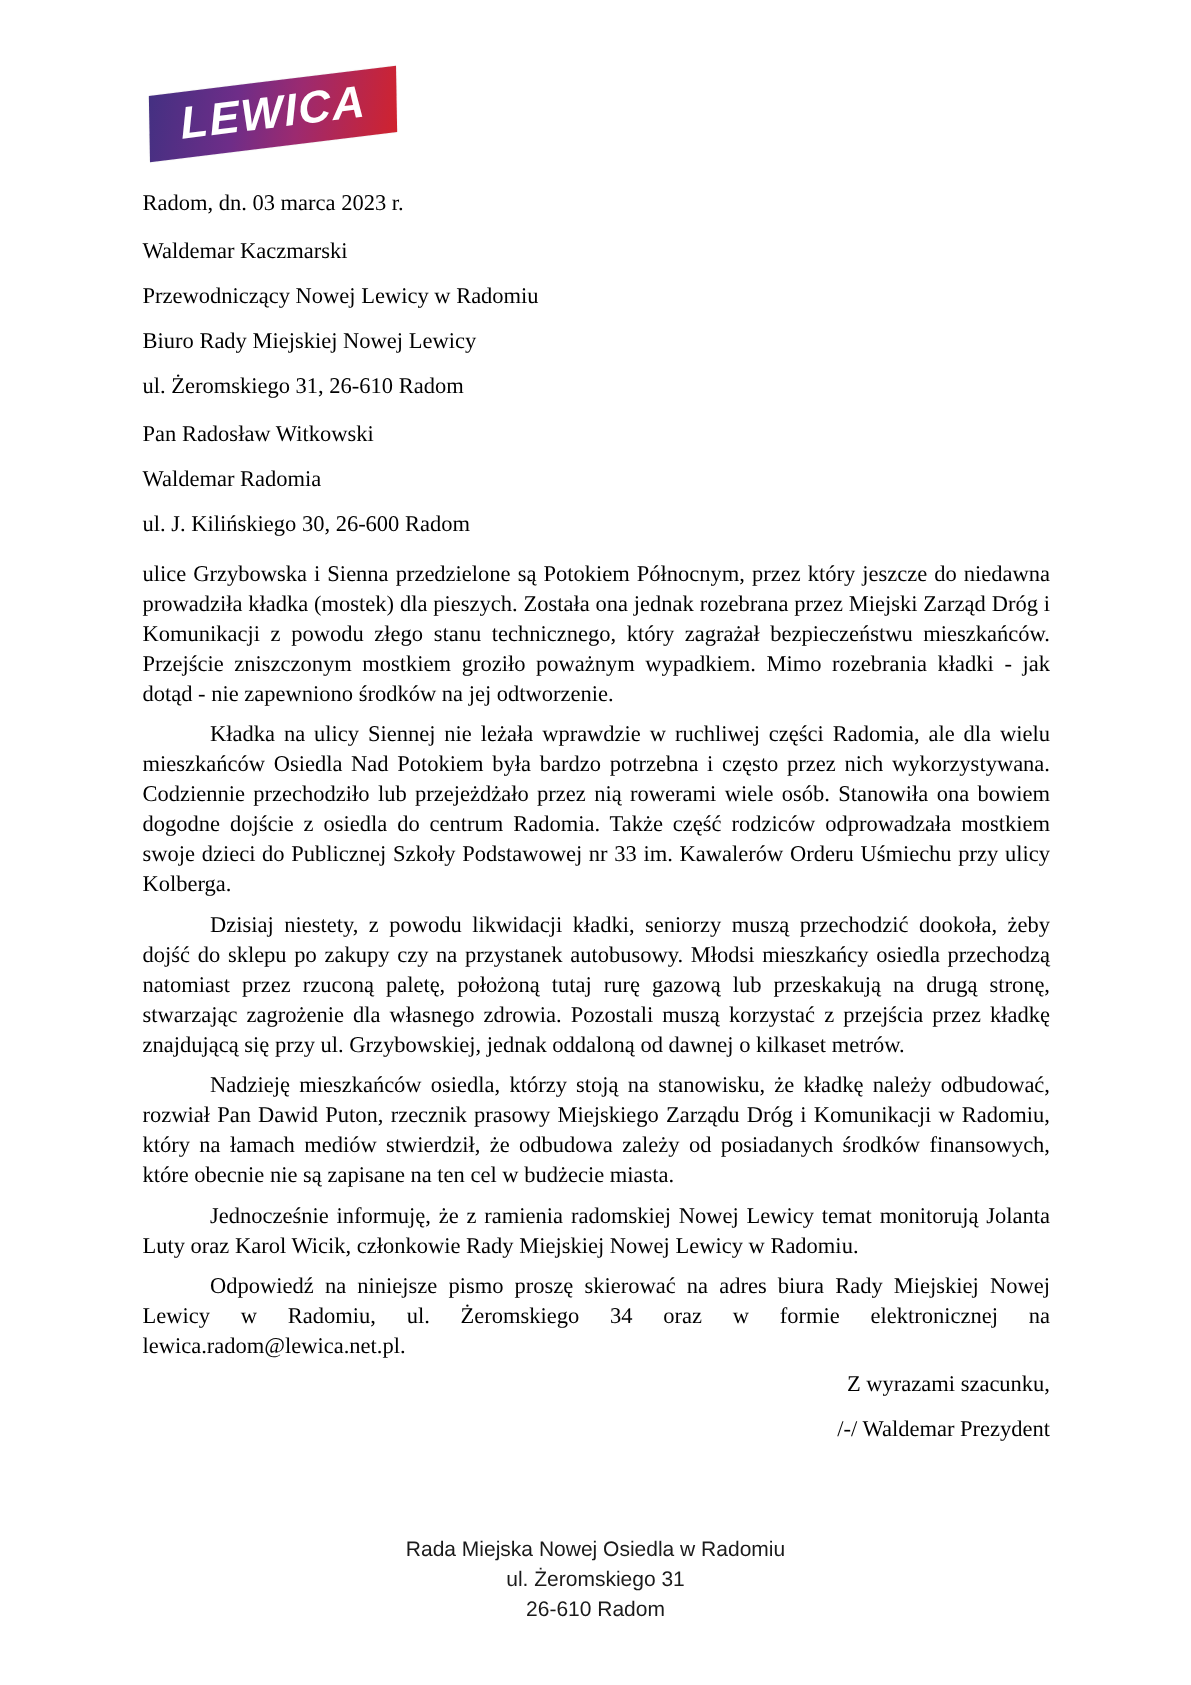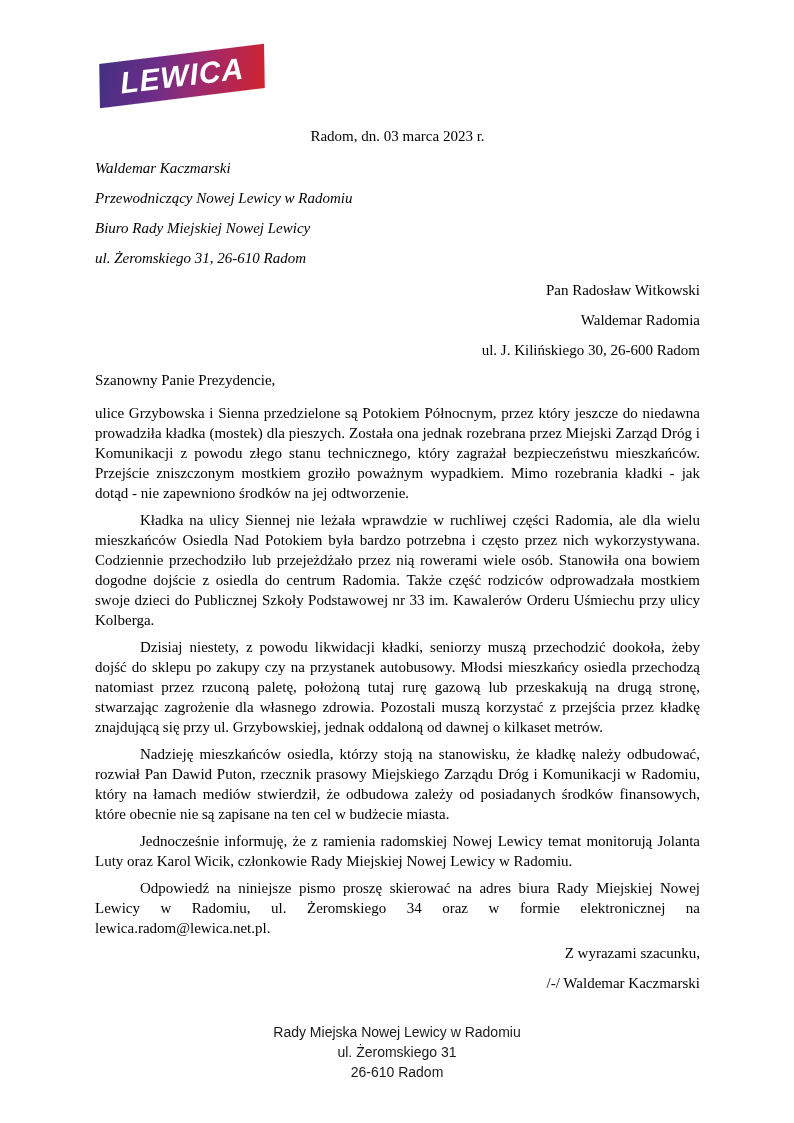--- a/index.html
+++ b/index.html
@@ -42,34 +42,33 @@
     font-family: "Liberation Sans", sans-serif;
     font-weight: bold;
     font-style: italic;
     font-size: 30px;
     letter-spacing: 1px;
     color: #ffffff;
     line-height: 1;
   }
   
   .date-line {
-    text-align: center;
+    text-align: left;
     margin-top: 12px;
     line-height: 16px;
   }
   .sender {
     margin-top: 16px;
   }
   .sender p {
     margin: 0 0 14px 0;
     line-height: 16px;
-    font-style: italic;
   }
   .recipient {
-    text-align: right;
+    text-align: left;
     margin-top: 16px;
   }
   .recipient p {
     margin: 0 0 14px 0;
     line-height: 16px;
   }
   .salutation {
     margin: 12px 0 0 0;
     line-height: 16px;
   }
@@ -129,35 +128,34 @@
     <p>Biuro Rady Miejskiej Nowej Lewicy</p>
     <p>ul. Żeromskiego 31, 26-610 Radom</p>
   </div>
 
   <div class="recipient">
     <p>Pan Radosław Witkowski</p>
     <p>Waldemar Radomia</p>
     <p>ul. J. Kilińskiego 30, 26-600 Radom</p>
   </div>
 
-  <p class="salutation">Szanowny Panie Prezydencie,</p>
 
   <div class="body-text">
     <p>ulice Grzybowska i Sienna przedzielone są Potokiem Północnym, przez który jeszcze do niedawna prowadziła kładka (mostek) dla pieszych. Została ona jednak rozebrana przez Miejski Zarząd Dróg i Komunikacji z powodu złego stanu technicznego, który zagrażał bezpieczeństwu mieszkańców. Przejście zniszczonym mostkiem groziło poważnym wypadkiem. Mimo rozebrania kładki - jak dotąd - nie zapewniono środków na jej odtworzenie.</p>
     <p class="indent">Kładka na ulicy Siennej nie leżała wprawdzie w ruchliwej części Radomia, ale dla wielu mieszkańców Osiedla Nad Potokiem była bardzo potrzebna i często przez nich wykorzystywana. Codziennie przechodziło lub przejeżdżało przez nią rowerami wiele osób. Stanowiła ona bowiem dogodne dojście z osiedla do centrum Radomia. Także część rodziców odprowadzała mostkiem swoje dzieci do Publicznej Szkoły Podstawowej nr 33 im. Kawalerów Orderu Uśmiechu przy ulicy Kolberga.</p>
     <p class="indent">Dzisiaj niestety, z powodu likwidacji kładki, seniorzy muszą przechodzić dookoła, żeby dojść do sklepu po zakupy czy na przystanek autobusowy. Młodsi mieszkańcy osiedla przechodzą natomiast przez rzuconą paletę, położoną tutaj rurę gazową lub przeskakują na drugą stronę, stwarzając zagrożenie dla własnego zdrowia. Pozostali muszą korzystać z przejścia przez kładkę znajdującą się przy ul. Grzybowskiej, jednak oddaloną od dawnej o kilkaset metrów.</p>
     <p class="indent">Nadzieję mieszkańców osiedla, którzy stoją na stanowisku, że kładkę należy odbudować, rozwiał Pan Dawid Puton, rzecznik prasowy Miejskiego Zarządu Dróg i Komunikacji w Radomiu,  który na łamach mediów stwierdził, że odbudowa zależy od posiadanych środków finansowych,  które obecnie nie są zapisane na ten cel w budżecie miasta.</p>
     <p class="indent">Jednocześnie  informuję, że z ramienia radomskiej Nowej Lewicy temat monitorują Jolanta Luty oraz  Karol Wicik, członkowie Rady Miejskiej Nowej Lewicy w Radomiu.</p>
     <p class="indent">Odpowiedź na niniejsze pismo proszę skierować na adres biura Rady Miejskiej Nowej Lewicy w Radomiu, ul. Żeromskiego 34 oraz w formie elektronicznej na lewica.radom@lewica.net.pl.</p>
   </div>
 
   <div class="closing">
     <p>Z wyrazami szacunku,</p>
-    <p>/-/ Waldemar Kaczmarski</p>
+    <p>/-/ Waldemar Prezydent</p>
   </div>
 
   <div class="footer">
-    <p>Rady Miejska Nowej Lewicy w Radomiu</p>
+    <p>Rada Miejska Nowej Osiedla w Radomiu</p>
     <p>ul. Żeromskiego 31</p>
     <p>26-610 Radom</p>
   </div>
 
 </div>
 
 </body></html>

